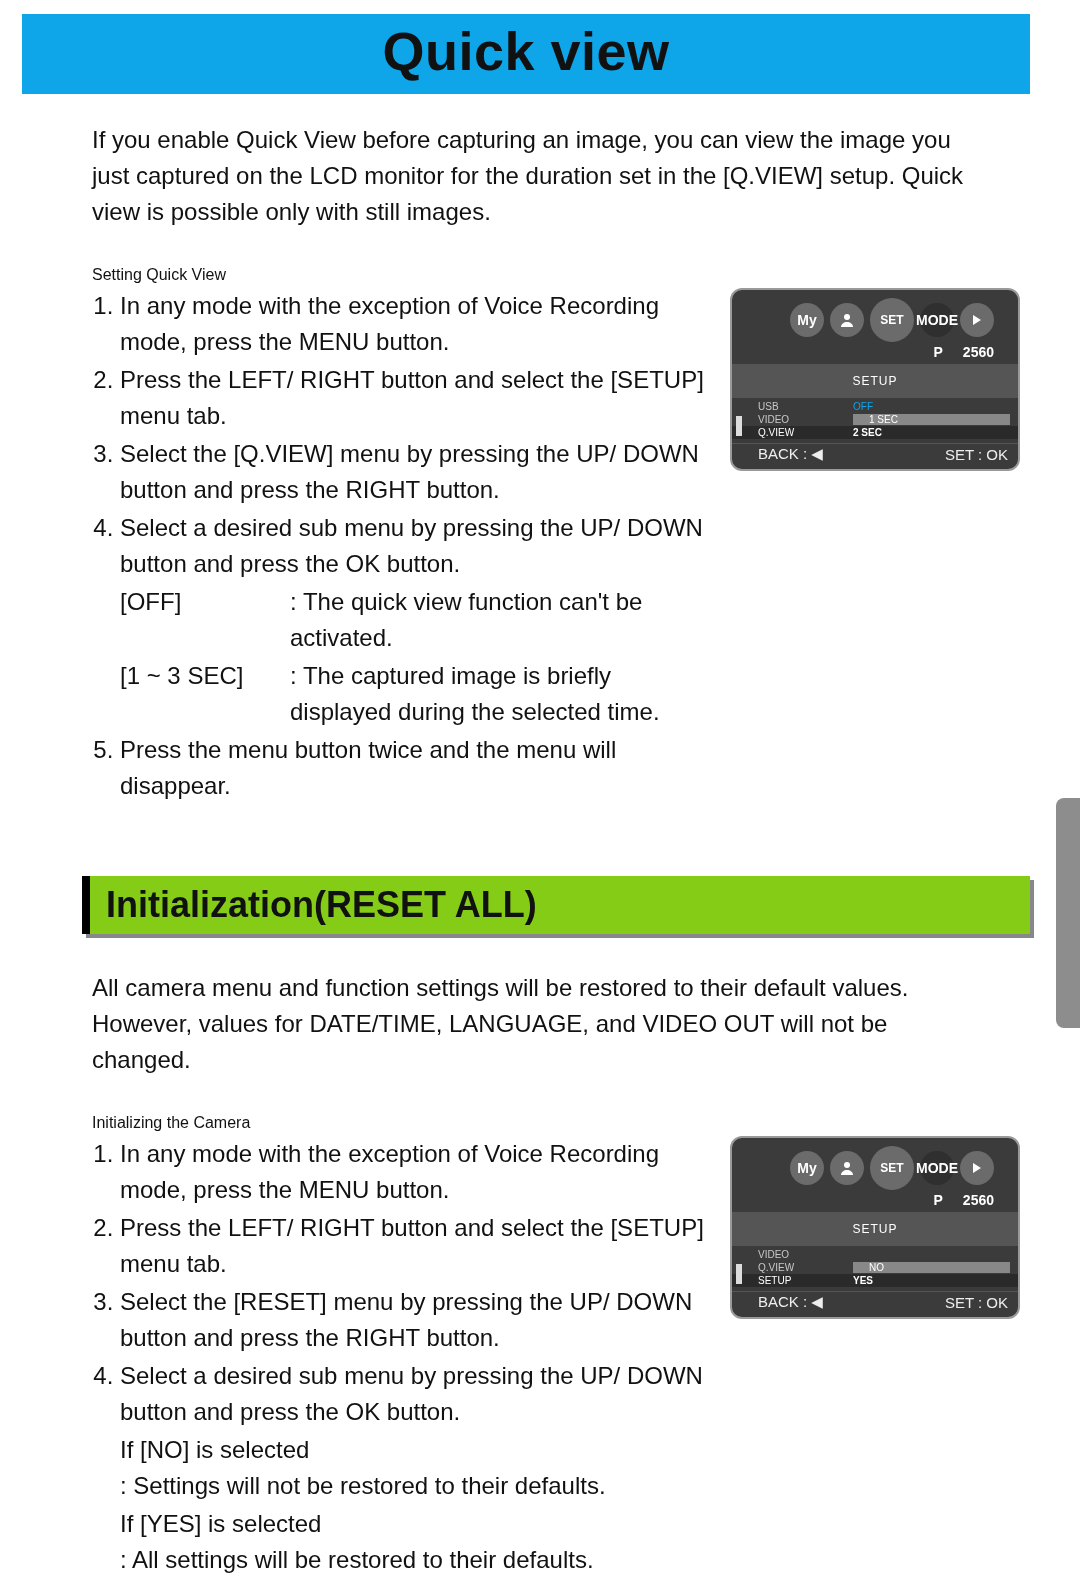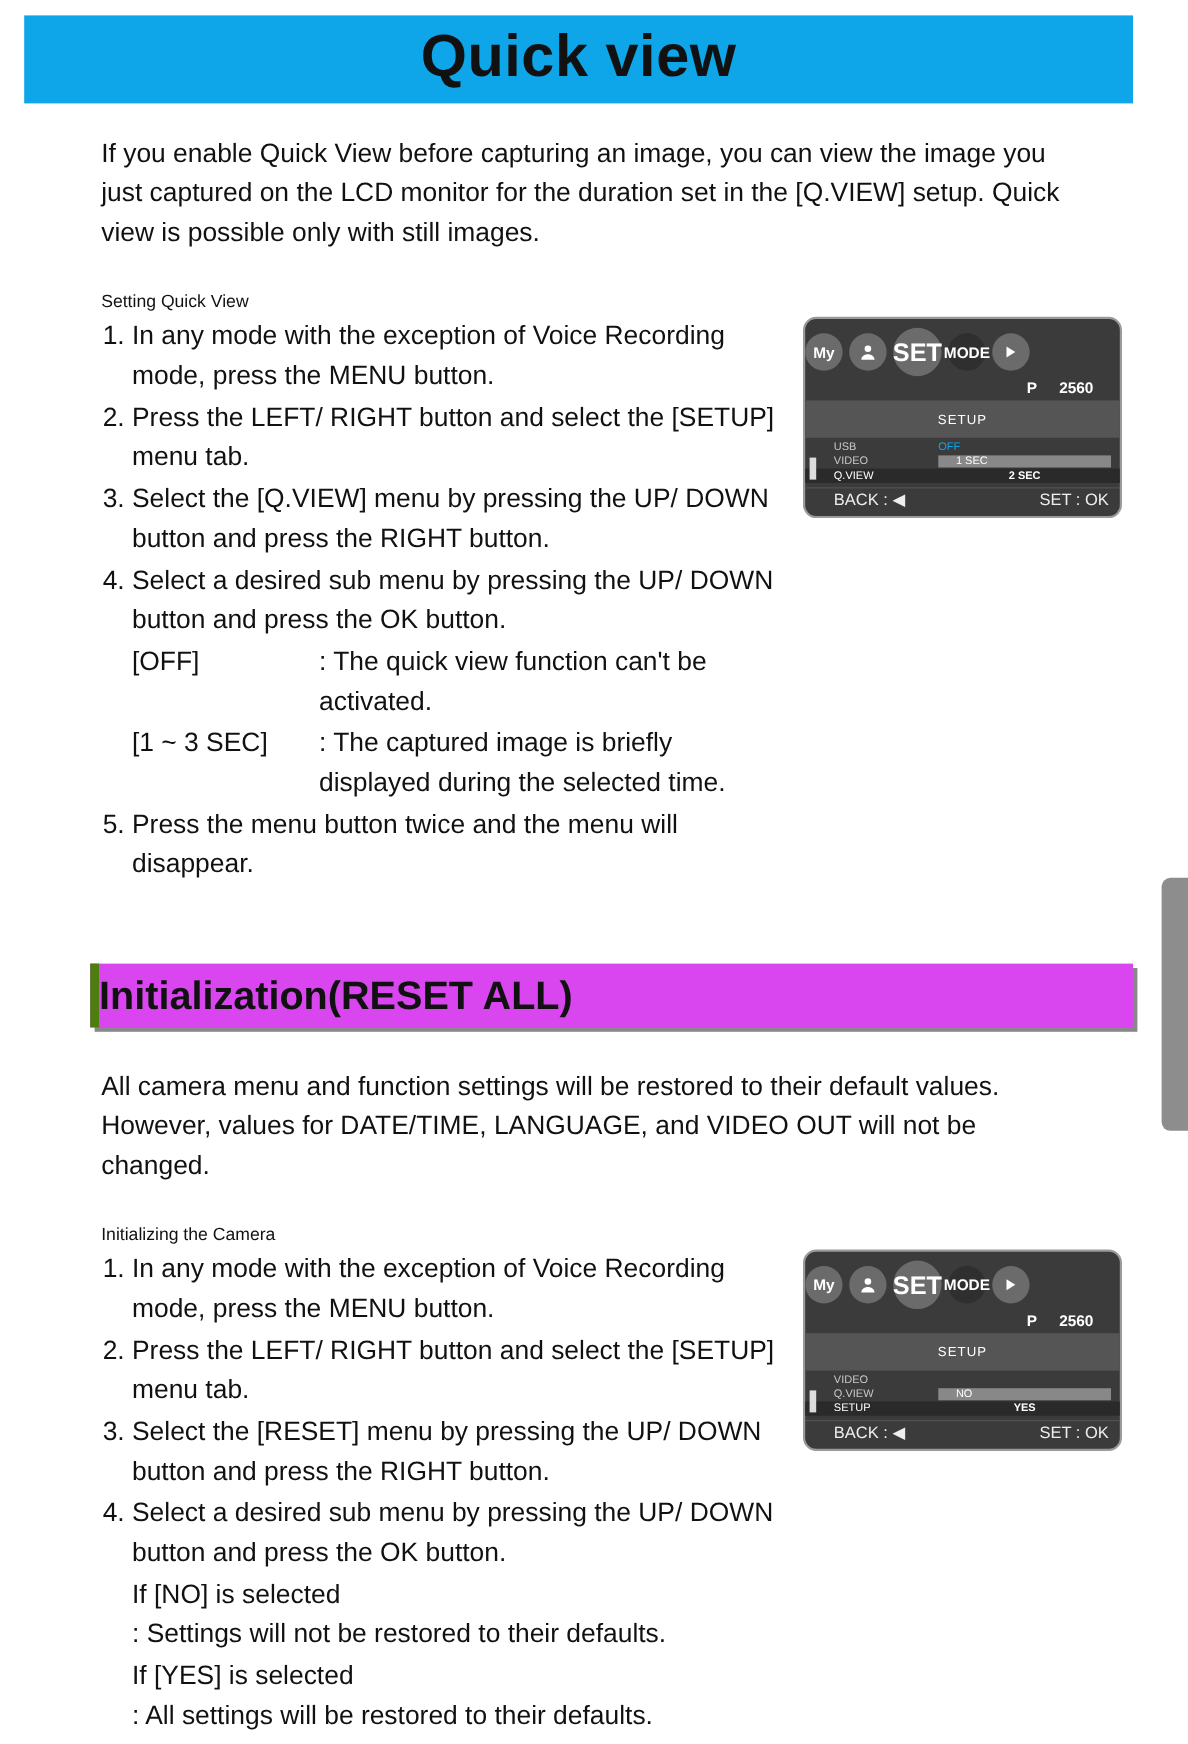--- a/index.html
+++ b/index.html
@@ -21,24 +21,24 @@
     margin-bottom:28px;
     text-align:center;
   }
   .title-bar h1{
     margin:0;
     font-size:54px;
     font-weight:bold;
     letter-spacing:0.5px;
   }
   .sub-bar{
-    background:#d946ef;
-    border-left:8px solid #4d7c0f;
+    background:#84cc16;
+    border-left:8px solid #000000;
     box-shadow:4px 4px 0 #888;
-    padding:8px 0;
+    padding:8px 16px;
     margin:70px 0 36px 60px;
   }
   .sub-bar h2{
     margin:0;
     font-size:36px;
     font-weight:bold;
   }
   .body-text{
     font-size:24px;
     line-height:1.5;
@@ -85,47 +85,49 @@
     border-radius:12px;
     background:#3b3b3b;
     color:#d7d7d7;
     font-size:16px;
     box-sizing:border-box;
     padding:8px 0 0 0;
   }
   .lcd .icon-row{
     display:flex;
     align-items:center;
+    justify-content:center;
     gap:6px;
     margin-bottom:2px;
+    margin-left:34px;
   }
   .lcd .ic{
     width:34px;height:34px;border-radius:50%;
     background:#6b6b6b;display:flex;align-items:center;justify-content:center;
     color:#fff;font-size:14px;font-weight:bold;
   }
-  .lcd .ic.big{width:44px;height:44px;font-size:23px;}
+  .lcd .ic.big{width:44px;height:44px;font-size:12px;}
   .lcd .ic.dark{background:#2f2f2f;}
   .lcd .subinfo{
     display:flex;justify-content:flex-end;gap:20px;
     padding:0 24px 4px 0;font-size:14px;font-weight:bold;color:#fff;
   }
   .lcd .setup-hdr{
     background:#555;color:#fff;font-weight:normal;text-align:center;
     letter-spacing:1px;font-size:12px;padding:10px 0;
   }
   .lcd .menu{
     padding:2px 0 4px 0;
   }
   .lcd .row{
     display:flex;align-items:center;padding:1px 8px 1px 26px;font-size:10px;
   }
   .lcd .row .k{flex:0 0 95px;color:#c8c8c8;}
   .lcd .row .v{flex:1;text-align:left;color:#0ea5e9;}
-  .lcd .row.sel .v{color:#fff;font-weight:bold;text-align:center;}
+  .lcd .row.sel .v{color:#fff;font-weight:bold;}
   .lcd .row.sel-row{background:#2a2a2a;}
   .lcd .row.sel-row .k{color:#fff;}
   .lcd .row.hl .v{
     background:#888;color:#fff;padding:0 16px;display:inline-block;min-width:52px;
   }
   .lcd .foot{
     display:flex;justify-content:space-between;padding:1px 10px 6px 26px;
     font-size:15px;color:#eee;border-top:1px solid #555;align-items:flex-end;
   }
   .lcd .mark{

